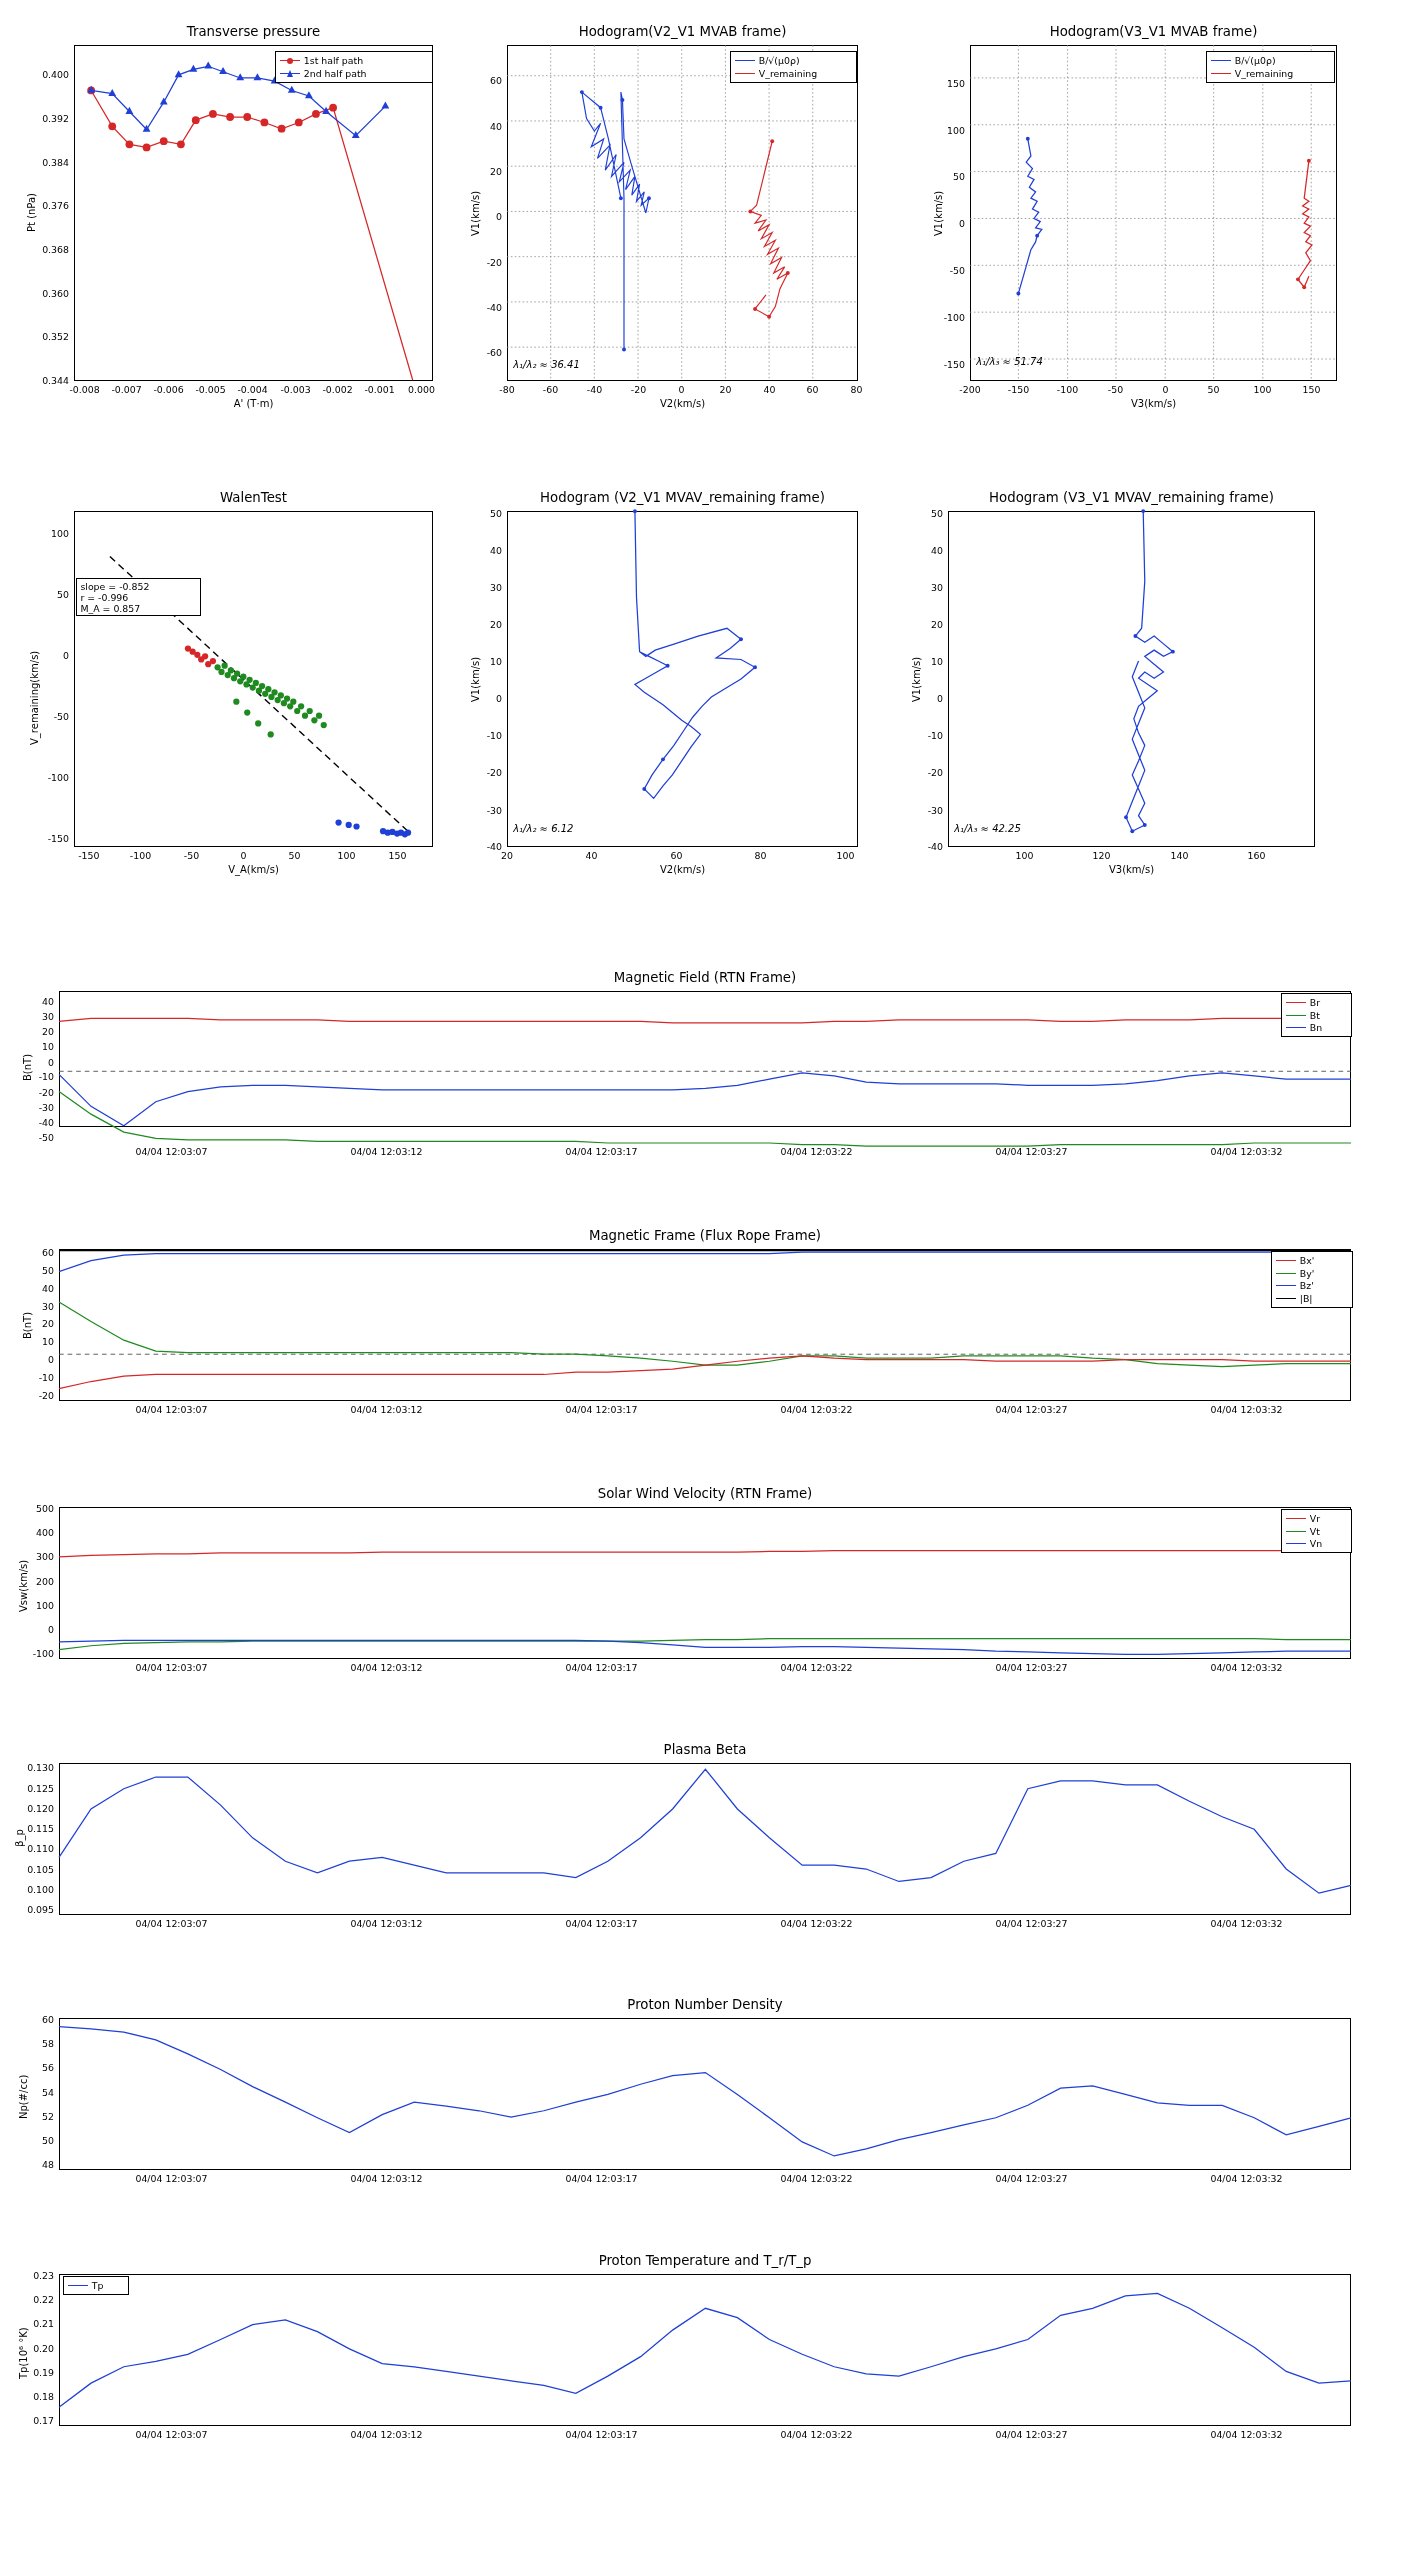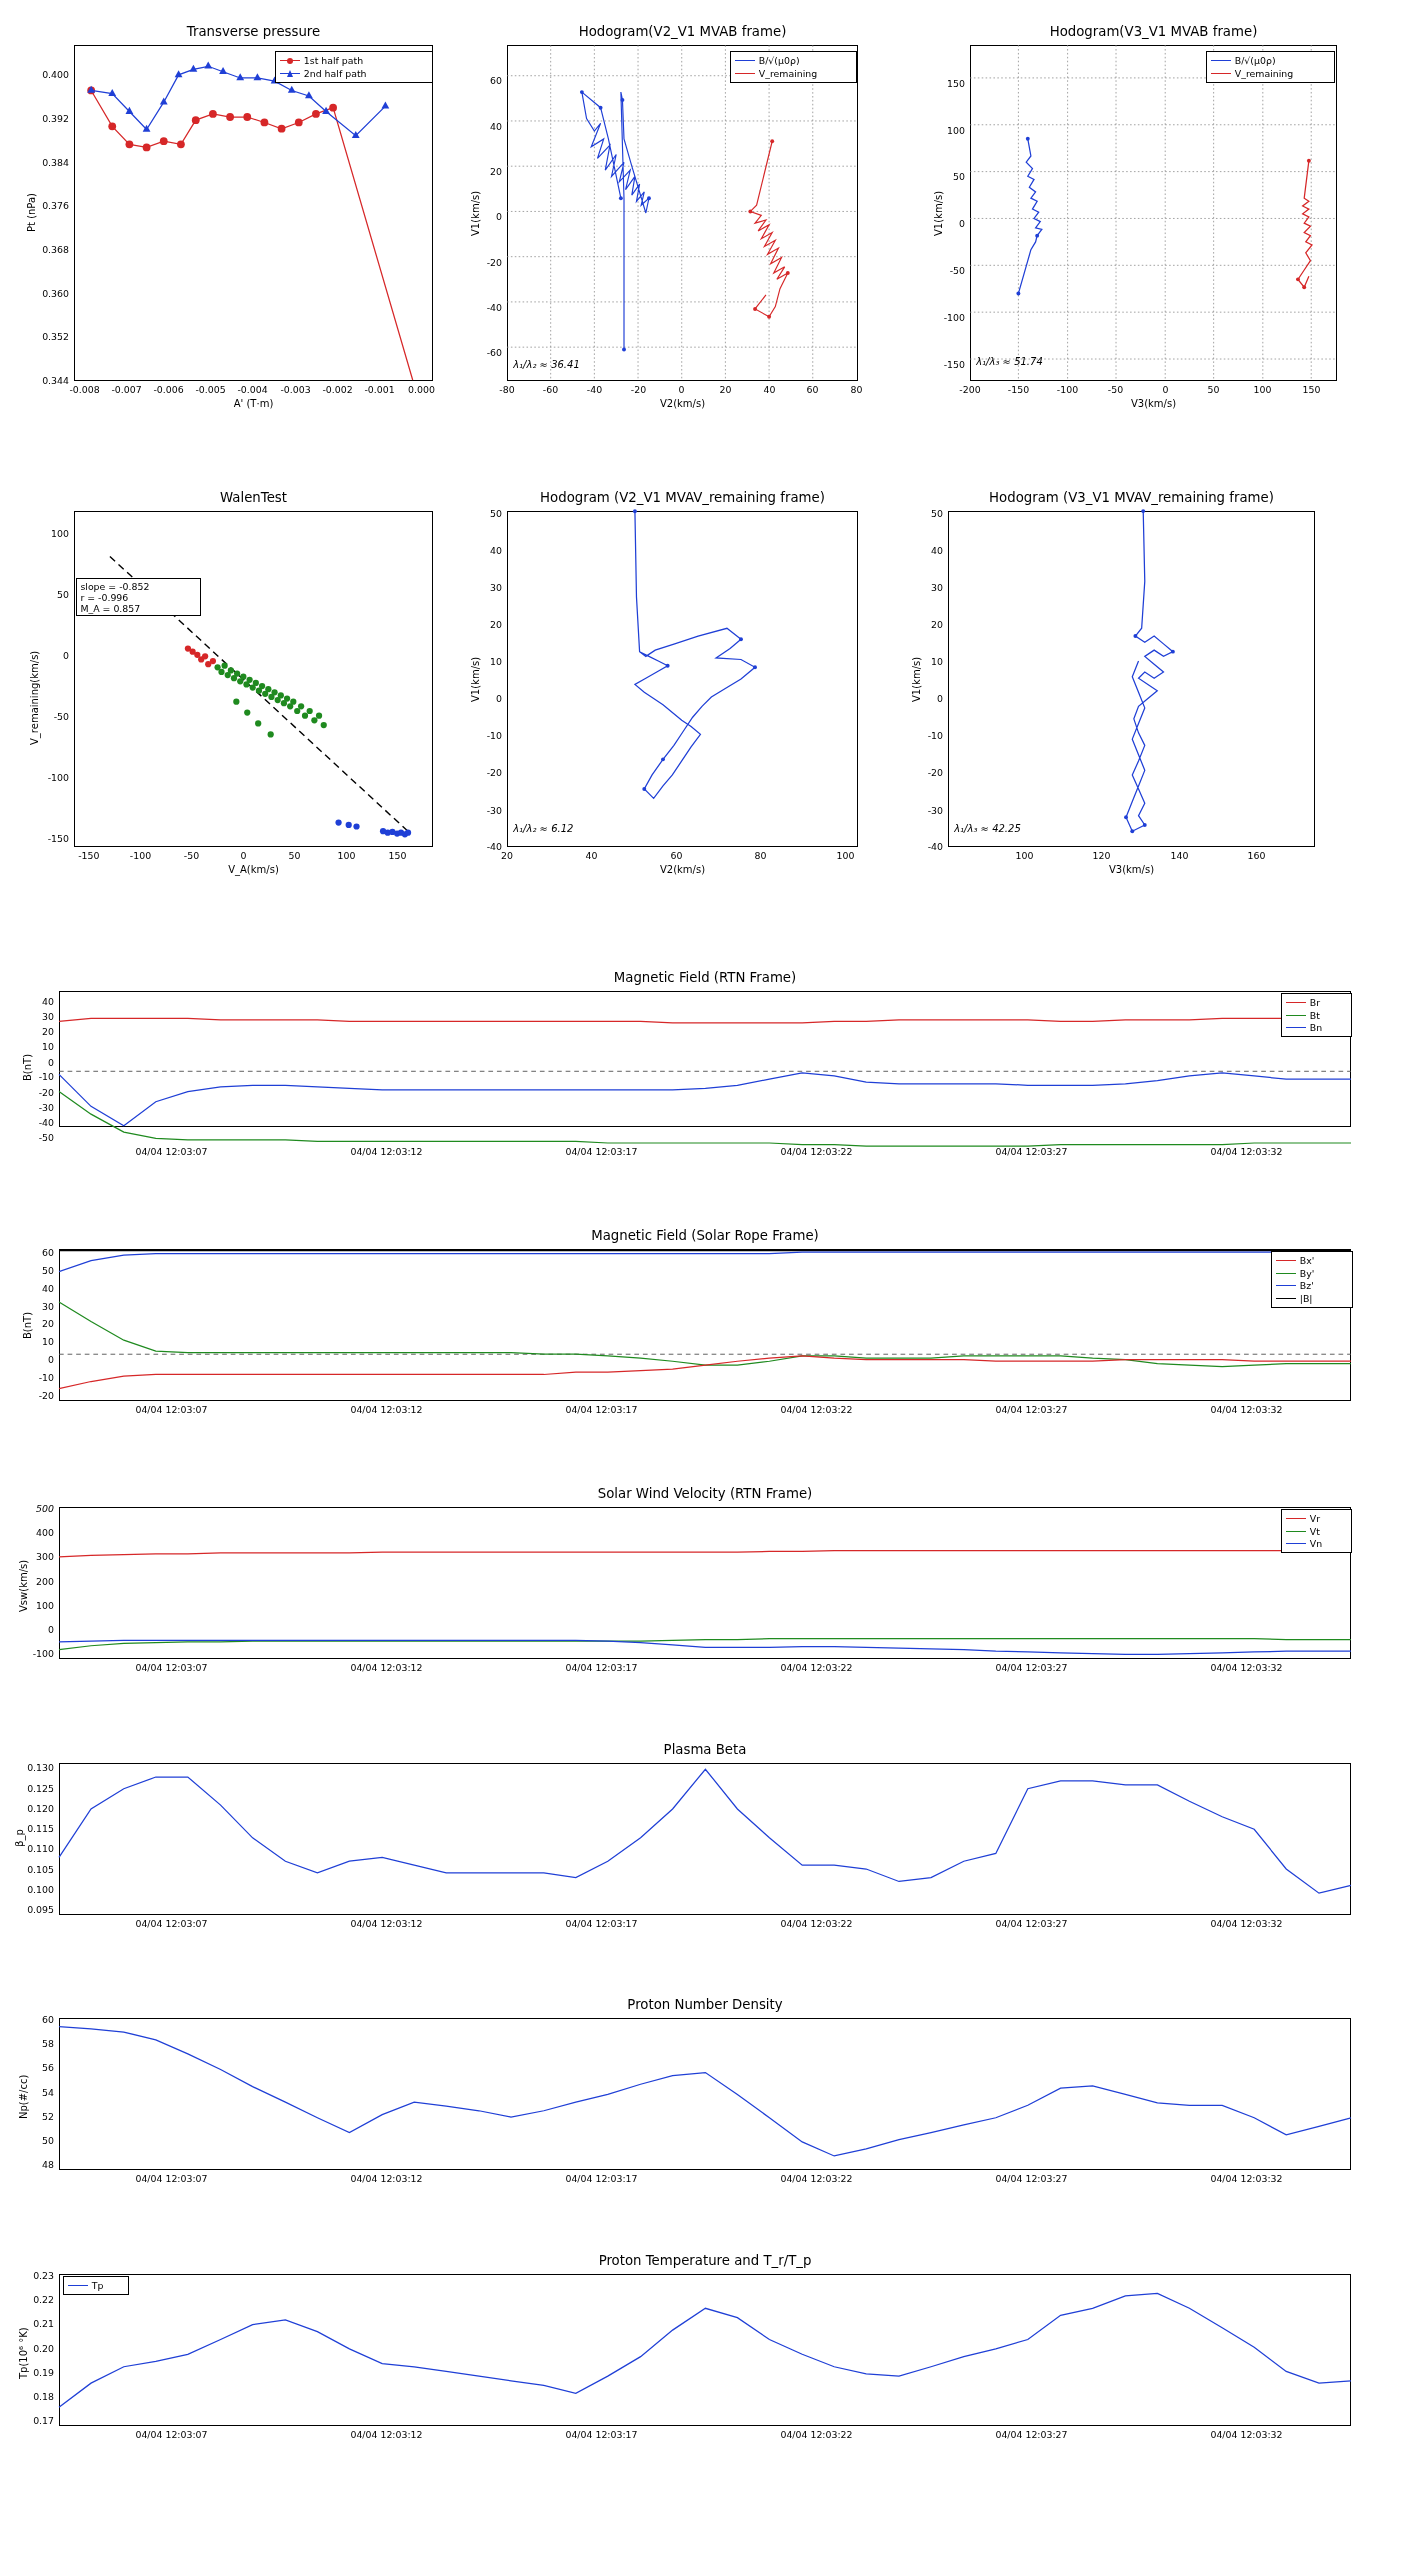--- a/index.html
+++ b/index.html
@@ -457,21 +457,21 @@
         </div>
       <div class="row">
           <span class="swatch" style="border-color:#1f3fd6;"></span>
           <span>Bn</span>
         </div>
     </div>
   </div>
 
   <div class="panel" style="left:59px;top:1249px;width:1292px;height:152px;">
     <div class="frame"></div>
-    <div class="title">Magnetic Field (Solar Rope Frame)</div>
+    <div class="title">Magnetic Frame (Flux Rope Frame)</div>
     <div class="ylabel" style="left:-37px;top:90px;">B(nT)</div>
 
     <div class="tick ytick" style="left:-30px;top:141px;width:25px;">-20</div>
     <div class="tick ytick" style="left:-30px;top:123px;width:25px;">-10</div>
     <div class="tick ytick" style="left:-30px;top:105px;width:25px;">0</div>
     <div class="tick ytick" style="left:-30px;top:87px;width:25px;">10</div>
     <div class="tick ytick" style="left:-30px;top:69px;width:25px;">20</div>
     <div class="tick ytick" style="left:-30px;top:52px;width:25px;">30</div>
     <div class="tick ytick" style="left:-30px;top:34px;width:25px;">40</div>
     <div class="tick ytick" style="left:-30px;top:15.6px;width:25px;">50</div>
@@ -516,21 +516,21 @@
     <div class="frame"></div>
     <div class="title">Solar Wind Velocity (RTN Frame)</div>
     <div class="ylabel" style="left:-41px;top:105px;">Vsw(km/s)</div>
 
     <div class="tick ytick" style="left:-36px;top:141px;width:31px;">-100</div>
     <div class="tick ytick" style="left:-36px;top:117px;width:31px;">0</div>
     <div class="tick ytick" style="left:-36px;top:93px;width:31px;">100</div>
     <div class="tick ytick" style="left:-36px;top:69px;width:31px;">200</div>
     <div class="tick ytick" style="left:-36px;top:44px;width:31px;">300</div>
     <div class="tick ytick" style="left:-36px;top:20px;width:31px;">400</div>
-    <div class="tick ytick" style="left:-36px;top:-3.9px;width:31px;font-style:italic;">500</div>
+    <div class="tick ytick" style="left:-36px;top:-3.9px;width:31px;">500</div>
 
     <div class="tick" style="left:50px;top:155px;width:125px;text-align:center;">04/04 12:03:07</div>
     <div class="tick" style="left:265px;top:155px;width:125px;text-align:center;">04/04 12:03:12</div>
     <div class="tick" style="left:480px;top:155px;width:125px;text-align:center;">04/04 12:03:17</div>
     <div class="tick" style="left:695px;top:155px;width:125px;text-align:center;">04/04 12:03:22</div>
     <div class="tick" style="left:910px;top:155px;width:125px;text-align:center;">04/04 12:03:27</div>
     <div class="tick" style="left:1125px;top:155px;width:125px;text-align:center;">04/04 12:03:32</div>
 
     <svg width="1292" height="152" viewBox="0 0 1655 195" preserveAspectRatio="none">
       <polyline fill="none" stroke="#d62728" stroke-width="1.6" points="0,64 41,62 83,61 124,60 165,60 207,59 248,59 290,59 331,59 372,59 414,58 455,58 496,58 538,58 579,58 621,58 662,58 703,58 745,58 786,58 828,58 869,58 910,57 952,57 993,56 1034,56 1076,56 1117,56 1159,56 1200,56 1241,56 1283,56 1324,56 1366,56 1407,56 1448,56 1490,56 1531,56 1572,56 1614,56 1655,56"></polyline>

